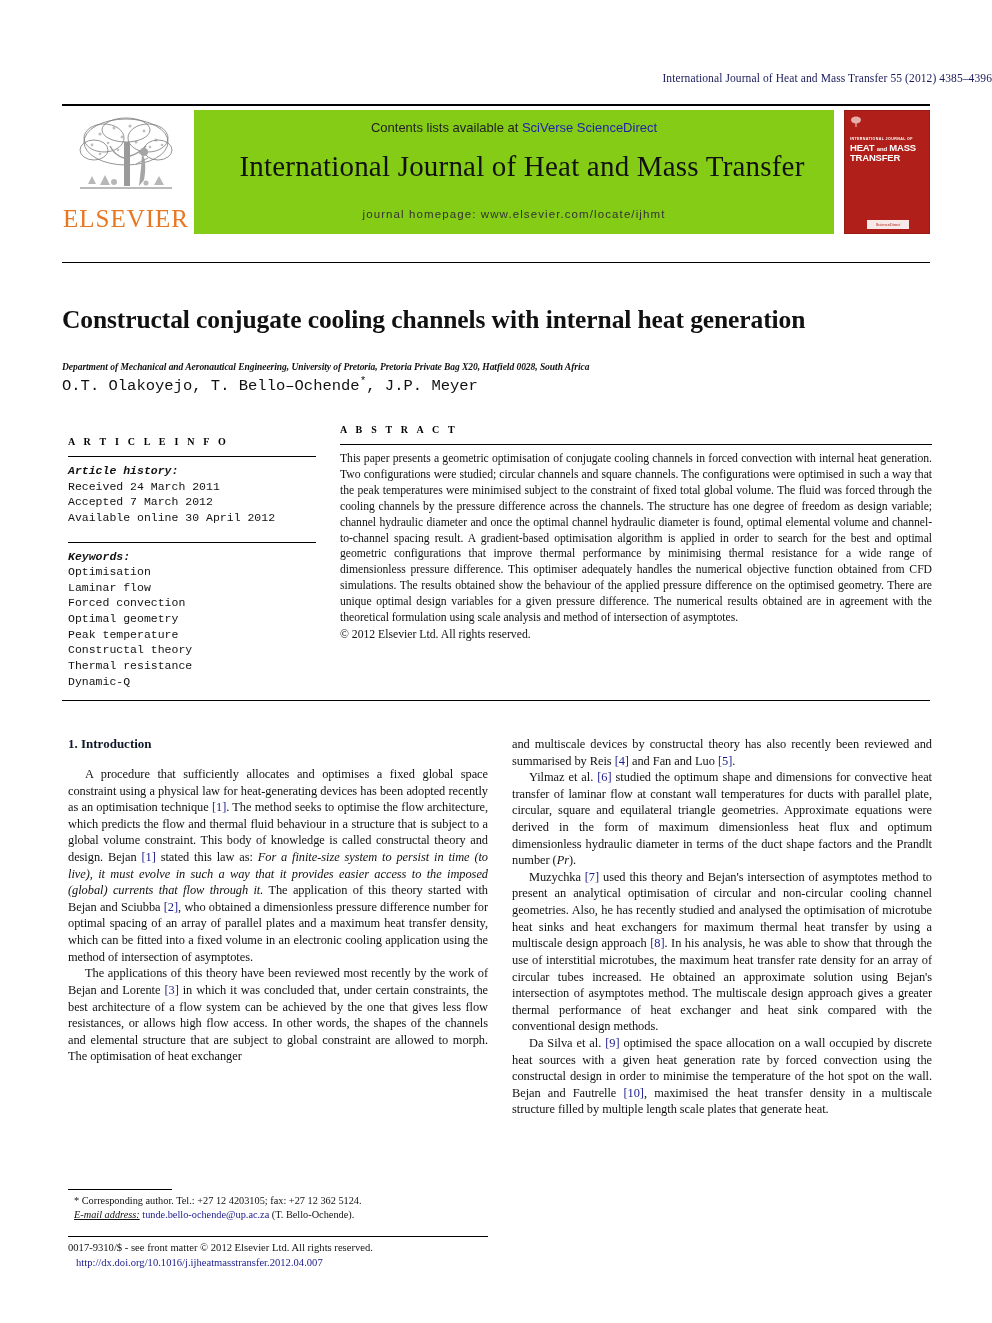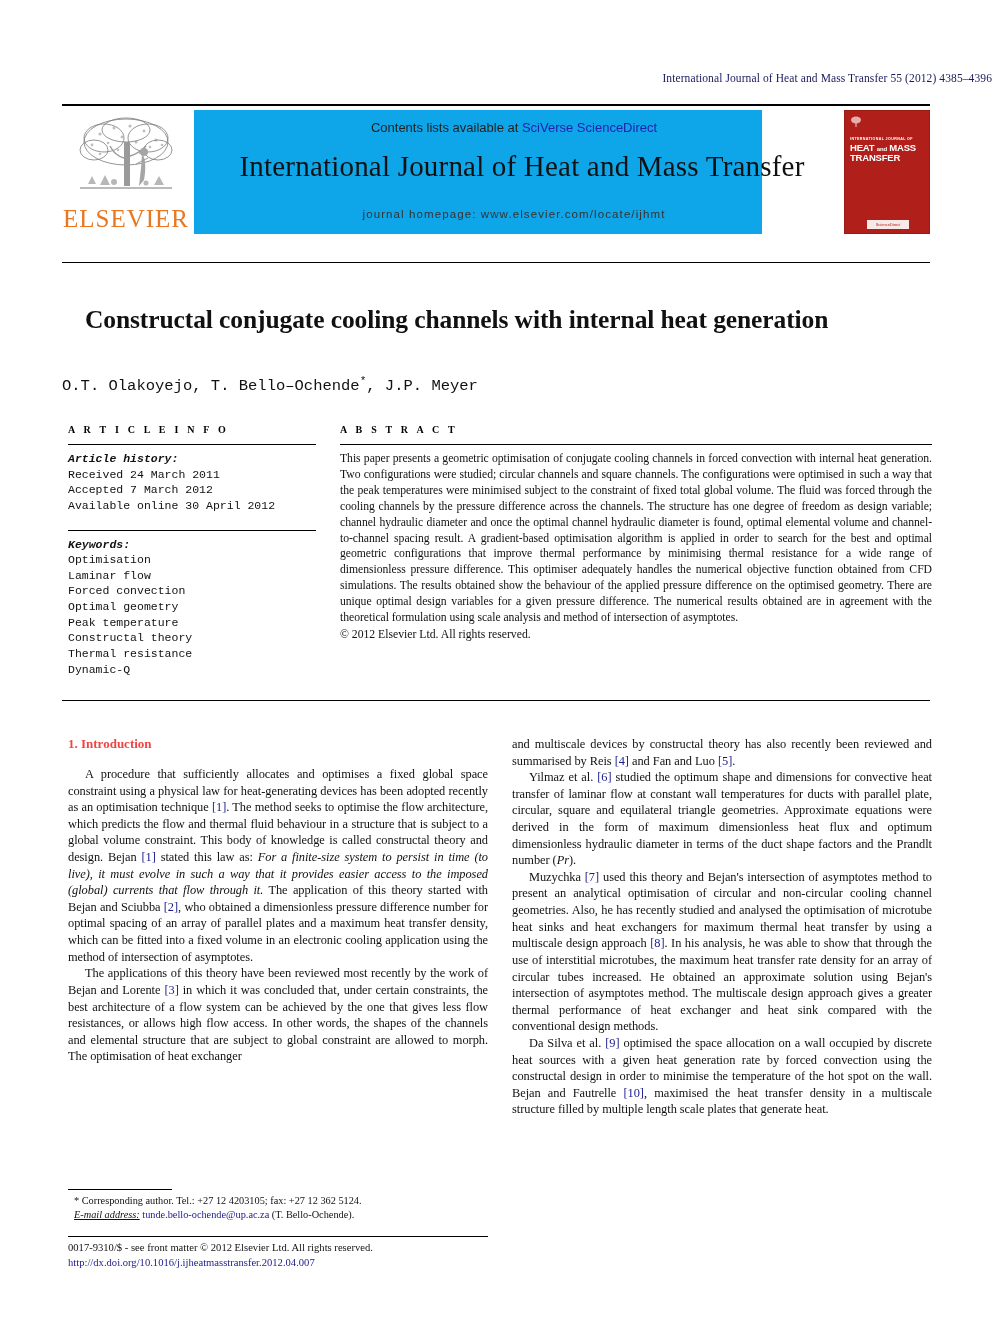--- a/index.html
+++ b/index.html
@@ -61,23 +61,23 @@
     text-align: center;
     font-family: "Liberation Serif", serif;
     font-size: 25px;
     letter-spacing: 1px;
     color: #E87722;
     line-height: 1;
   }
   .banner-center {
     position: absolute;
     left: 132px; top: 4px;
-    width: 568px;
+    width: 640px;
     height: 124px;
-    background: #0ea5e9;
+    background: #84cc16;
   }
   .contents-line {
     position: absolute;
     left: 0; top: 10px;
     width: 640px;
     text-align: center;
     font-family: "Liberation Sans", sans-serif;
     font-size: 13px;
     color: #222;
   }
@@ -168,21 +168,20 @@
     border-top: 1px solid #000;
   }
   .art-title {
     position: absolute;
     left: 62px; top: 288px;
     width: 868px;
     font-family: "Liberation Serif", serif;
     font-size: 25.5px;
     color: #111;
     letter-spacing: -0.1px;
-    margin-left: 23px;
   }
   .authors {
     position: absolute;
     left: 62px; top: 333px;
     width: 868px;
     font-family: Liberation Mono, monospace;
     font-size: 15.5px;
     color: #111;
     margin-top: 42px;
   }
@@ -195,21 +194,21 @@
     font-style: italic;
     font-weight: bold;
     font-size: 9.5px;
     color: #111;
     letter-spacing: -0.05px;
   }
 
   
   .info-col {
     position: absolute;
-    left: 68px; top: 424px;
+    left: 68px; top: 436px;
     width: 248px;
   }
   .abs-col {
     position: absolute;
     left: 340px; top: 424px;
     width: 592px;
   }
   .sec-head {
     font-family: "Liberation Serif", serif;
     font-weight: bold;
@@ -265,21 +264,21 @@
   .col-right {
     position: absolute;
     left: 512px; top: 736px;
     width: 420px;
   }
   .h2 {
     font-family: "Liberation Serif", serif;
     font-weight: bold;
     font-size: 13px;
     margin: 0 0 14px 0;
-    color: #ef4444;
+    color: #0f172a;
   }
   .para {
     font-family: "Liberation Serif", serif;
     font-size: 12.4px;
     line-height: 1.34;
     text-align: justify;
     text-indent: 17px;
     margin: 0 0 0 0;
     color: #111;
     letter-spacing: -0.05px;
@@ -316,21 +315,21 @@
   }
   .issn {
     position: absolute;
     left: 68px; top: 1241px;
     width: 430px;
     font-family: "Liberation Serif", serif;
     font-size: 10.6px;
     line-height: 1.38;
     color: #111;
   }
-  .issn .doi { color: #1a1a8c; }
+  .issn .doi { color: #1a1a8c; margin-left: 8px; }
 </style>
 </head>
 <body>
 
 <div class="page">
 
   <div class="runhead">International Journal of Heat and Mass Transfer 55 (2012) 4385–4396</div>
 
   <div class="banner">
 
@@ -403,20 +402,21 @@
       <div class="cover-footbox"></div>
       <div class="cover-footbox2">ScienceDirect</div>
     </div>
   </div>
 
   <div class="rule-thin-top"></div>
   <h1 class="art-title">Constructal conjugate cooling channels with internal heat generation</h1>
   <div class="authors">
     <span>O.T. Olakoyejo, T. Bello–Ochende</span><sup>*</sup><span>, J.P. Meyer</span>
   </div>
+  <div class="affil">Department of Mechanical and Aeronautical Engineering, University of Pretoria, Pretoria Private Bag X20, Hatfield 0028, South Africa</div>
 
   <div class="info-col">
     <div class="sec-head">A R T I C L E   I N F O</div>
     <div class="hr-blk"></div>
     <div class="info-blk">
       <div class="lbl">Article history:</div>
       <div>Received 24 March 2011</div>
       <div>Accepted 7 March 2012</div>
       <div>Available online 30 April 2012</div>
     </div>

